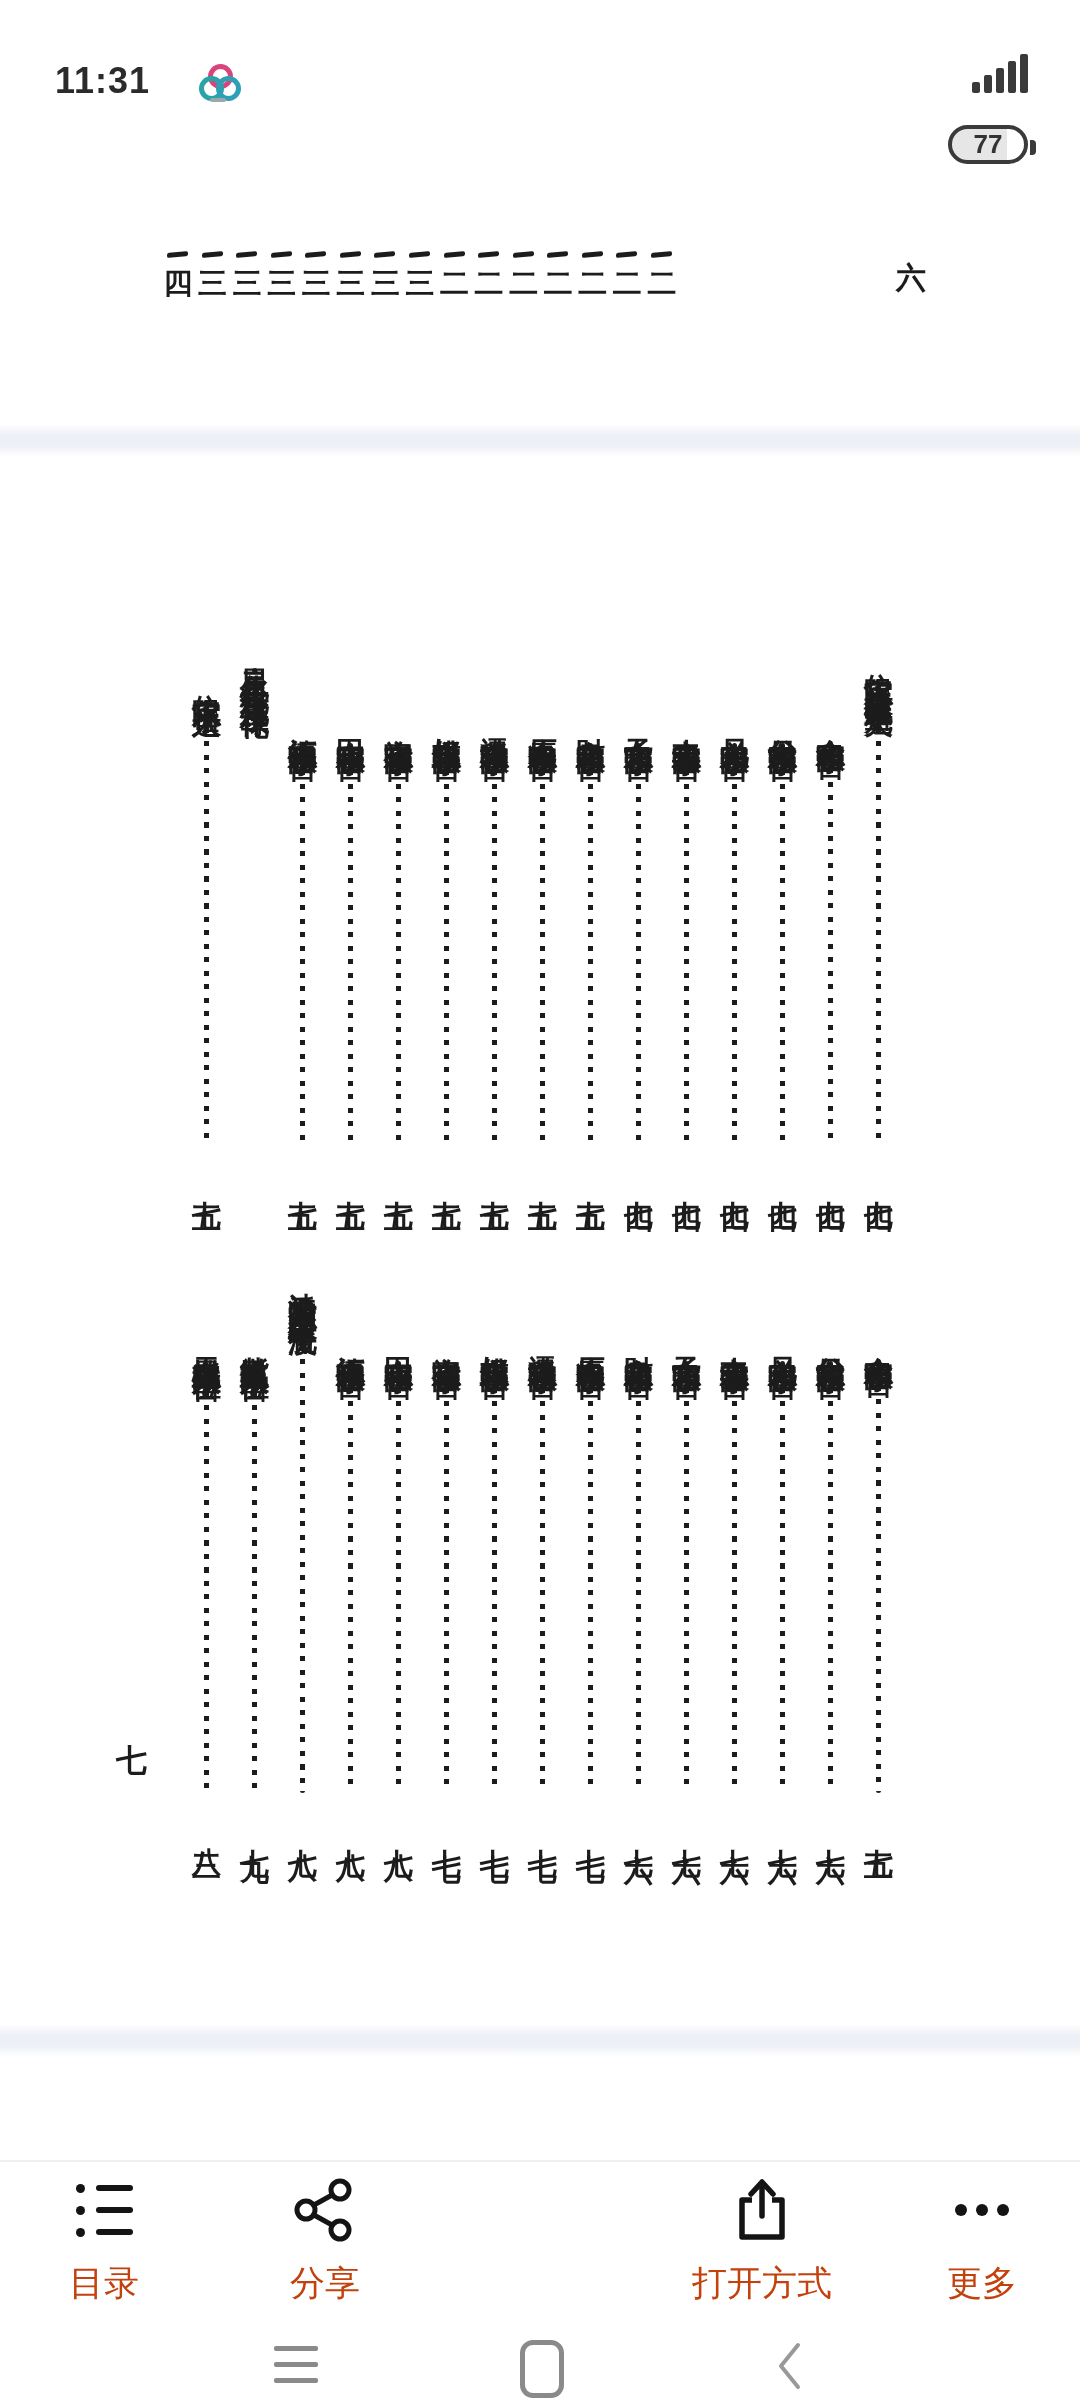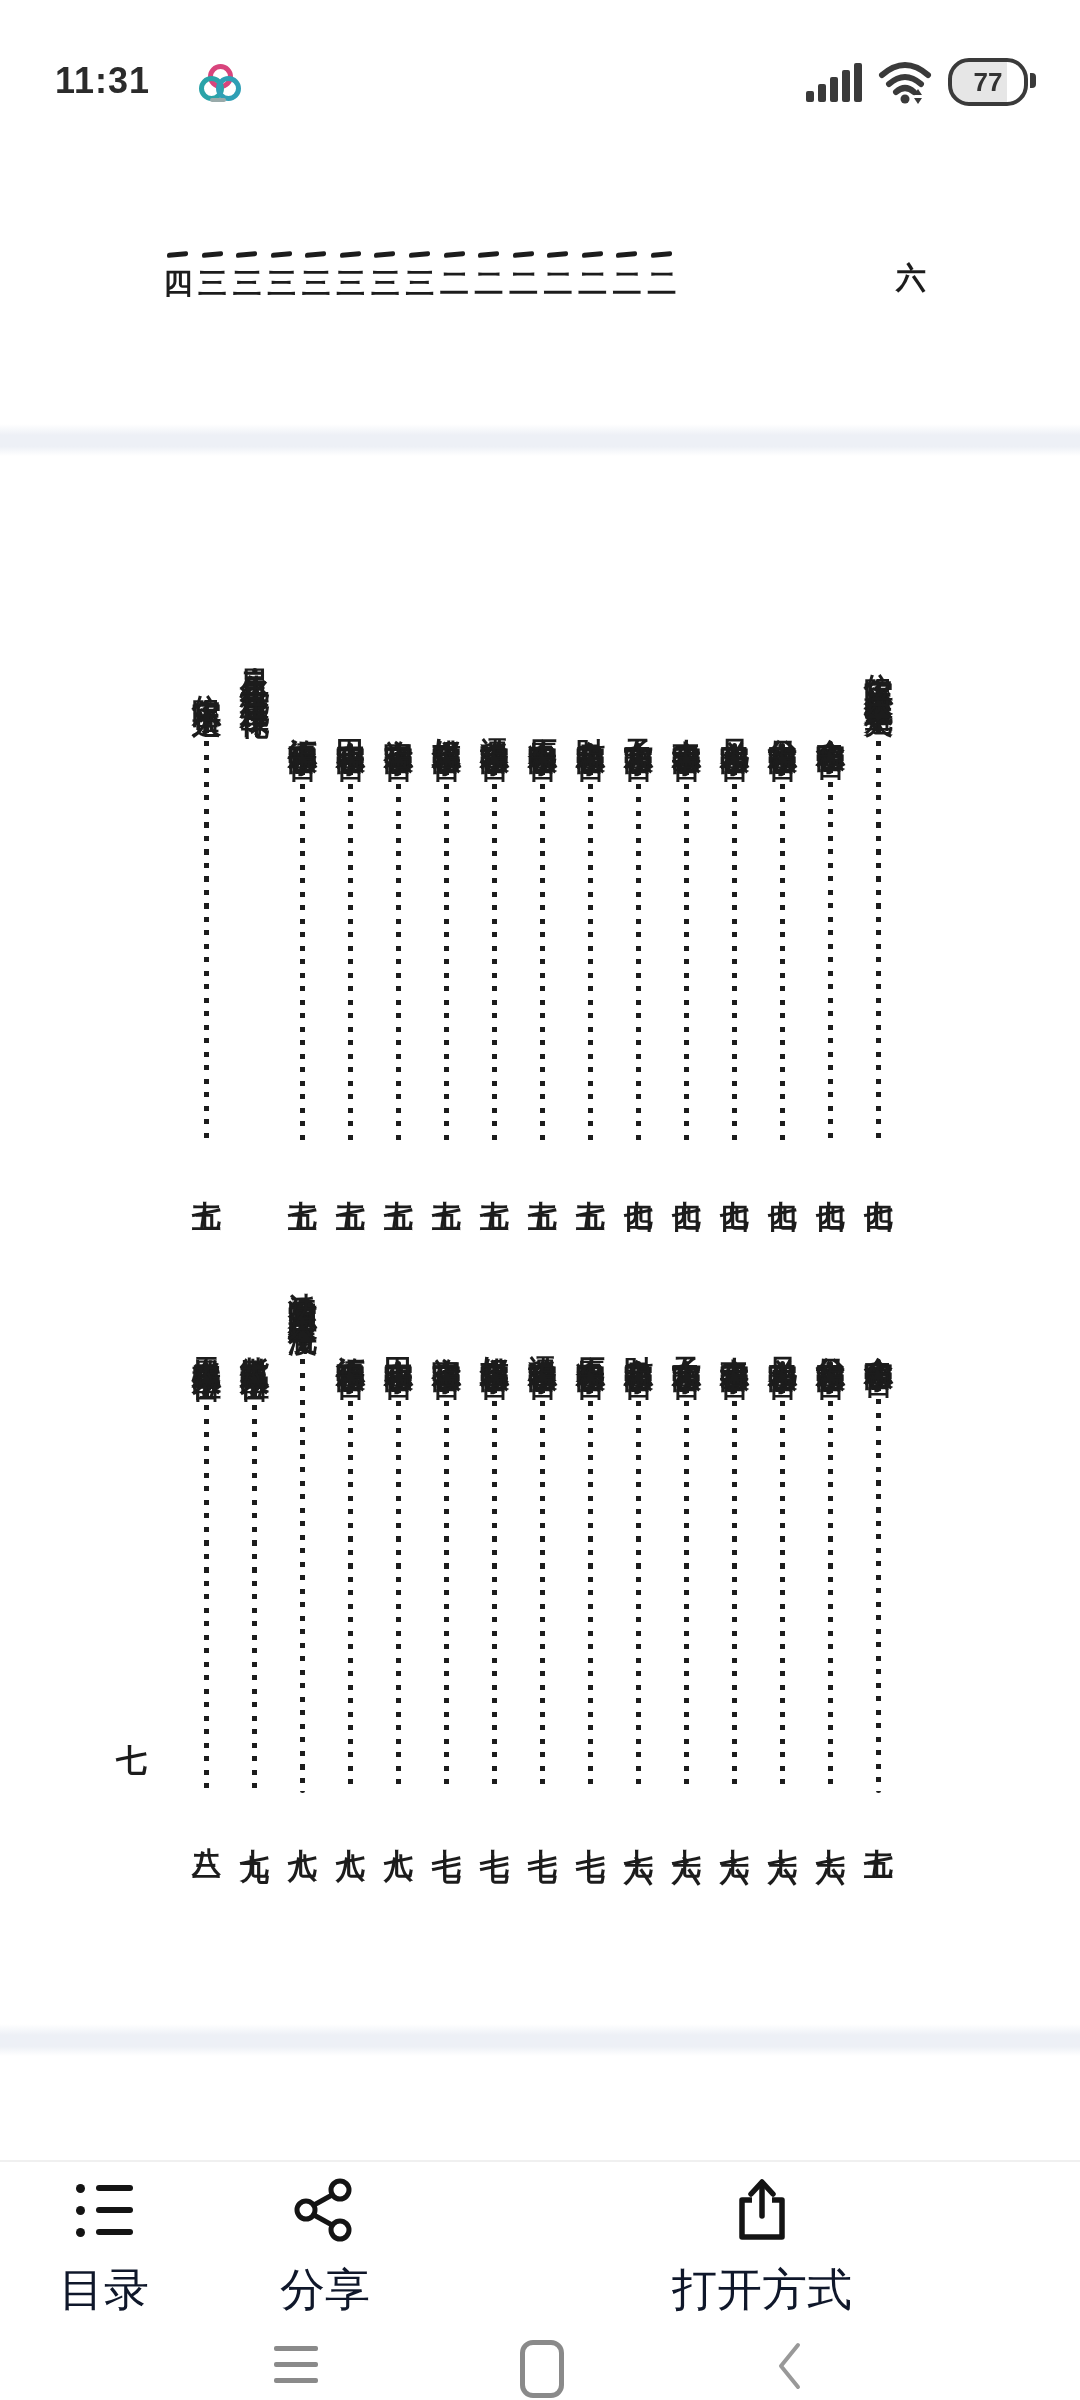--- a/index.html
+++ b/index.html
@@ -8,21 +8,21 @@
 
   
   .statusbar{position:absolute;top:22px;left:0;width:1080px;height:56px;}
   .time{position:absolute;left:55px;top:6px;font-size:36px;font-weight:700;color:#2b2b2b;letter-spacing:1px;}
   .notif{position:absolute;left:198px;top:8px;width:40px;height:40px;}
   .notif .ring{position:absolute;width:15px;height:15px;border-radius:50%;}
   .notif .r1{left:10px;top:2px;border:5px solid #d8447c;}
   .notif .r2{left:1px;top:14px;border:5px solid #2aa3a8;}
   .notif .r3{left:18px;top:14px;border:5px solid #2f9fb5;}
   .notif .bar{position:absolute;left:12px;top:36px;width:16px;height:4px;background:#9aa;border-radius:2px;}
-  .sright{position:absolute;right:52px;top:0;height:56px;display:flex;align-items:center;gap:16px;}
+  .sright{position:absolute;right:52px;top:0;height:56px;display:flex;align-items:flex-end;gap:16px;flex-direction:column;}
   .signal{display:flex;align-items:flex-end;gap:4px;height:40px;}
   .signal i{display:block;width:8px;background:#3a3a3a;border-radius:2px;}
   .signal i:nth-child(1){height:11px}.signal i:nth-child(2){height:18px}
   .signal i:nth-child(3){height:25px}.signal i:nth-child(4){height:32px}
   .signal i:nth-child(5){height:39px}
   .batt{position:relative;width:72px;height:40px;border:4px solid #3a3a3a;border-radius:21px;
         background:linear-gradient(to right,#e6e6e6 0 77%,#fff 77%);
         display:flex;align-items:center;justify-content:center;}
   .batt span{font-size:26px;font-weight:700;color:#333;}
   .batt::after{content:"";position:absolute;right:-12px;top:11px;width:6px;height:15px;background:#3a3a3a;border-radius:0 4px 4px 0;}
@@ -60,21 +60,21 @@
   .entry .dots::before{content:"";position:absolute;top:0;bottom:0;left:50%;width:5px;margin-left:-2.5px;
         background:repeating-linear-gradient(to bottom,#1c1c1c 0 5px,transparent 5px 13.5px);border-radius:3px;}
   .entry.nodots .dots::before{display:none;}
   .entry .pg{font-size:29px;letter-spacing:6px;}
   .pfoot{position:absolute;left:116px;top:1488px;font-size:31px;font-weight:600;} 
 
   
   .toolbar{position:absolute;top:2128px;left:0;width:1080px;height:178px;background:#fff;border-top:2px solid #f0f0f0;}
   .titem{position:absolute;top:16px;width:160px;margin-left:-80px;display:flex;flex-direction:column;align-items:center;gap:18px;}
   .ticon{height:64px;display:flex;align-items:center;justify-content:center;color:#141414;}
-  .tlabel{font-size:45px;color:#0f172a;white-space:nowrap;}
+  .tlabel{font-size:35px;color:#c2410c;white-space:nowrap;}
   .tl{display:flex;flex-direction:column;gap:13px;}
   .tl-row{display:flex;align-items:center;gap:11px;}
   .tl-dot{width:9px;height:9px;background:#141414;border-radius:50%;}
   .tl-bar{width:37px;height:6px;background:#141414;border-radius:3px;}
 
   
   .navbar{position:absolute;top:2306px;left:0;width:1080px;height:94px;background:#fff;}
   .nmenu{position:absolute;left:274px;top:8px;display:flex;flex-direction:column;gap:11px;}
   .nmenu i{display:block;width:44px;height:5px;background:#8a8a8a;border-radius:2px;}
   .nhome{position:absolute;left:520px;top:2px;width:34px;height:48px;border:5px solid #8a8a8a;border-radius:13px;}
@@ -370,20 +370,30 @@
       <div class="ticon">
         <svg width="64" height="64" viewBox="0 0 64 64">
           <path d="M22,22 H12 V59 H52 V22 H42" fill="none" stroke="#141414" stroke-width="5.5" stroke-linejoin="round"></path>
           <line x1="32" y1="6" x2="32" y2="38" stroke="#141414" stroke-width="5.5" stroke-linecap="round"></line>
           <polyline points="21,16 32,4 43,16" fill="none" stroke="#141414" stroke-width="5.5" stroke-linecap="round" stroke-linejoin="round"></polyline>
         </svg>
       </div>
       <div class="tlabel">打开方式</div>
     </div>
 
+    <div class="titem" style="left:982px;">
+      <div class="ticon">
+        <svg width="64" height="64" viewBox="0 0 64 64">
+          <circle cx="11" cy="32" r="6" fill="#141414"></circle>
+          <circle cx="32" cy="32" r="6" fill="#141414"></circle>
+          <circle cx="53" cy="32" r="6" fill="#141414"></circle>
+        </svg>
+      </div>
+      <div class="tlabel">更多</div>
+    </div>
   </div>
 
   <div class="navbar">
     <div class="nmenu">
         <i></i>
         <i></i>
         <i></i>
       </div>
     <div class="nhome"></div>
     <div class="nback">

